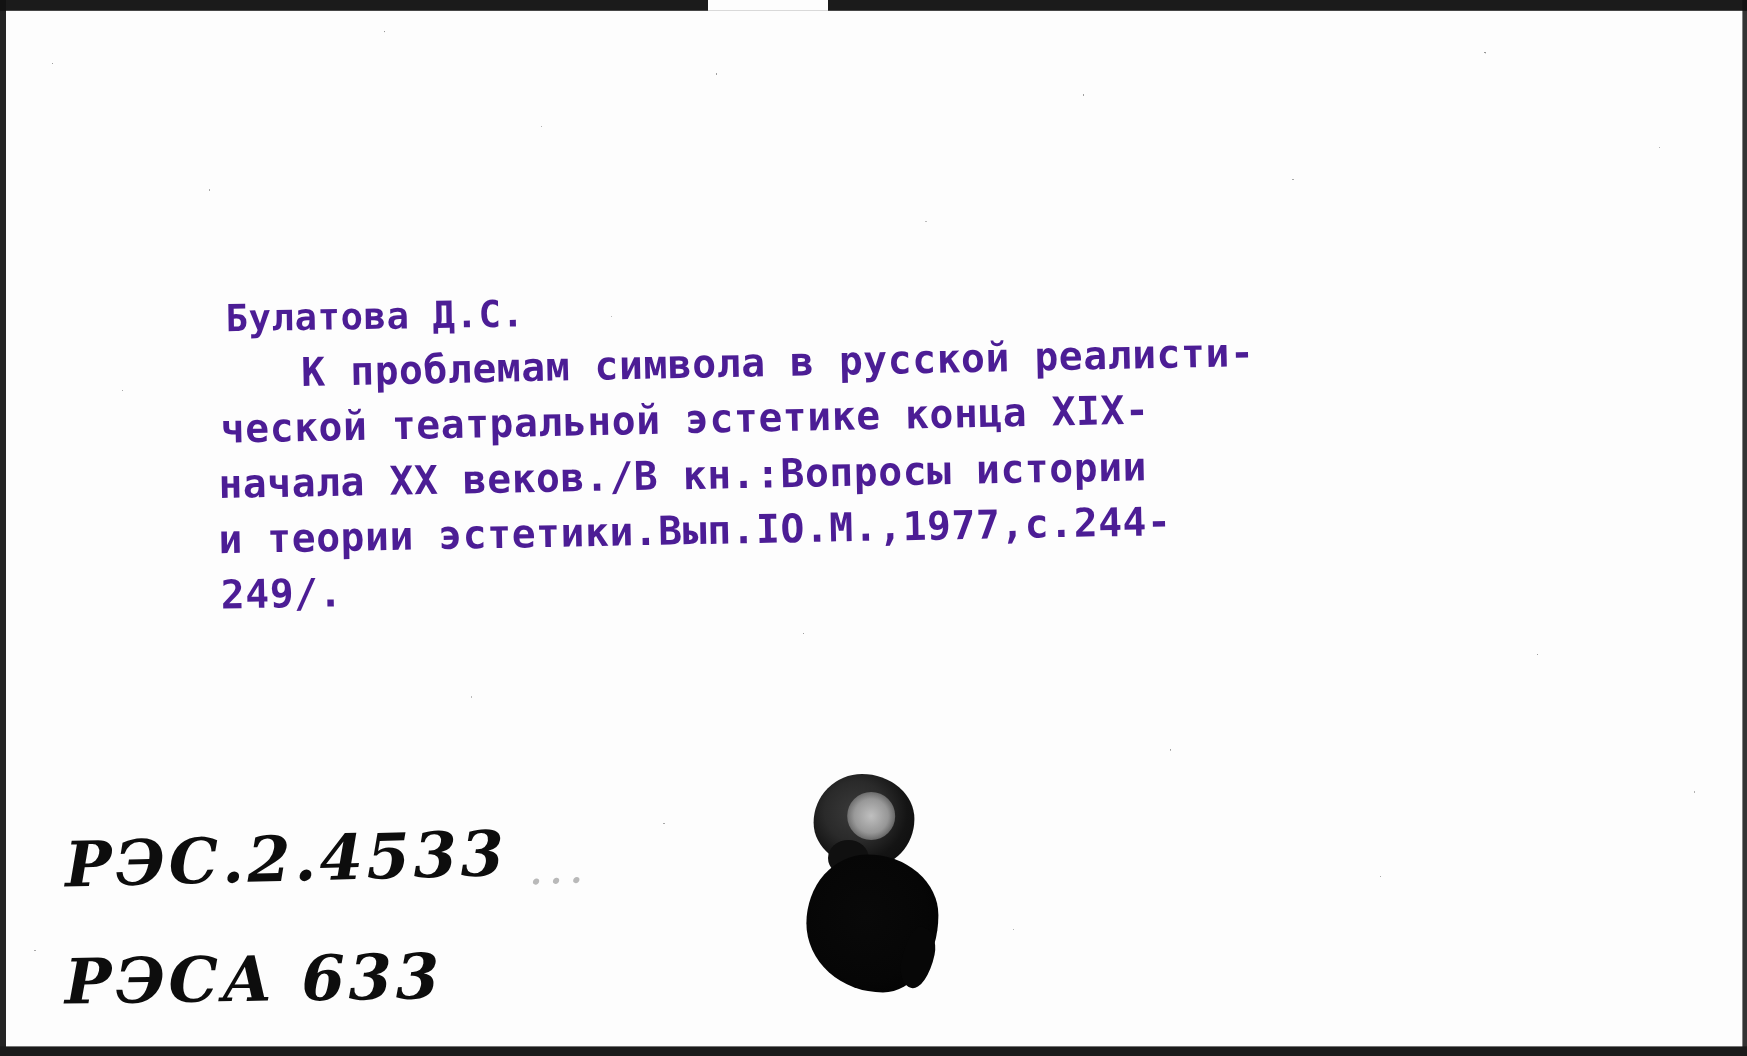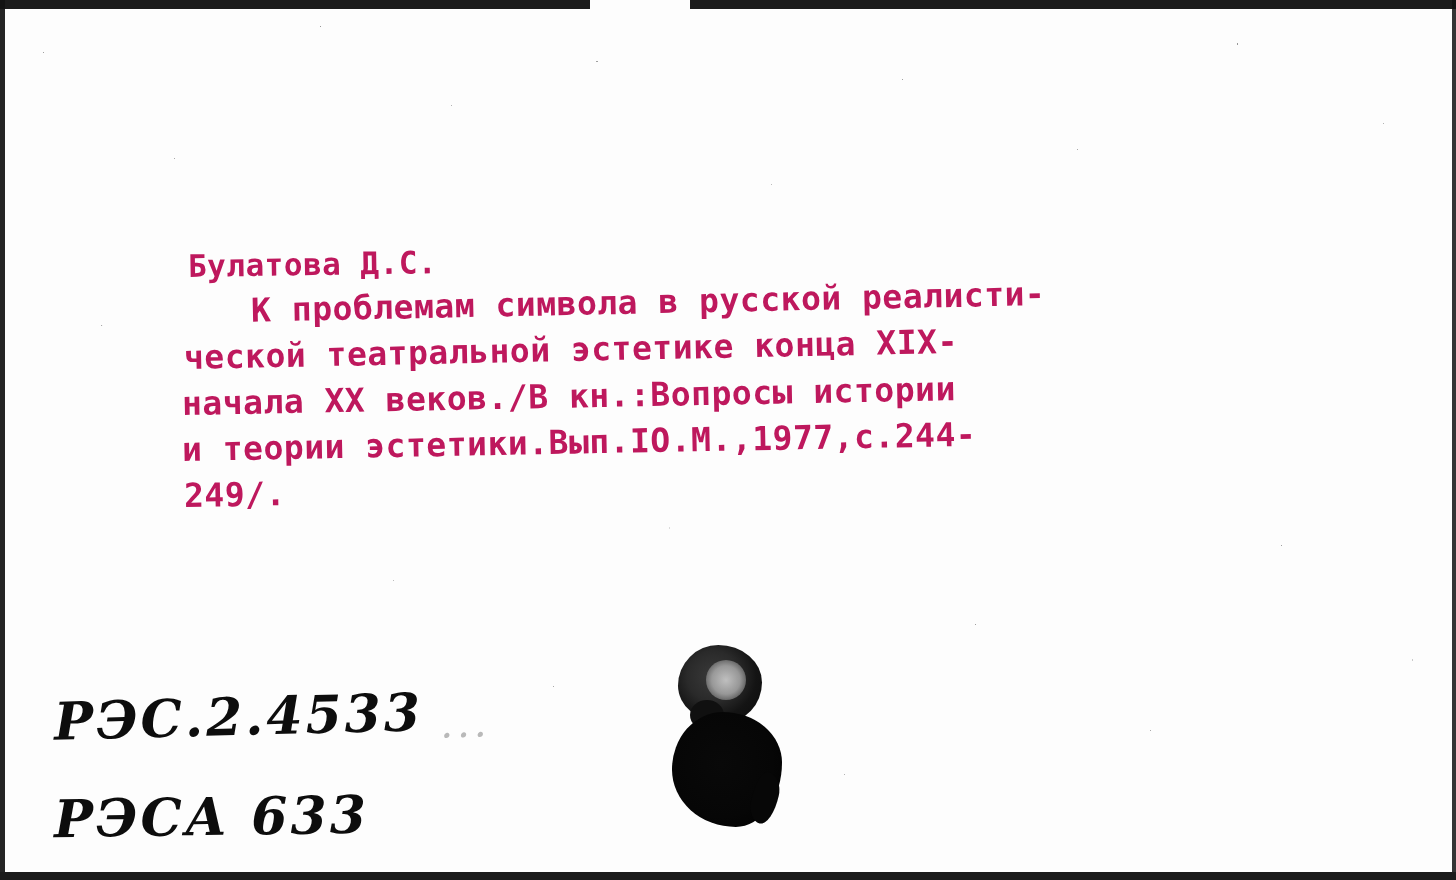--- a/index.html
+++ b/index.html
@@ -87,21 +87,21 @@
     background: #111;
     opacity: 0.85;
   }
 
   
   .typed {
     position: absolute;
     left: 186px;
     top: 243px;
     width: 1180px;
-    color: #be185d;
+    color: #4c1d95;
     font-family: "DejaVu Sans Mono", monospace;
     font-weight: 700;
     letter-spacing: 0.5px;
   }
   .typed .author {
     font-size: 31px;
     line-height: 46px;
     transform: rotate(-0.9deg);
     transform-origin: left center;
     margin-left: 2px;

